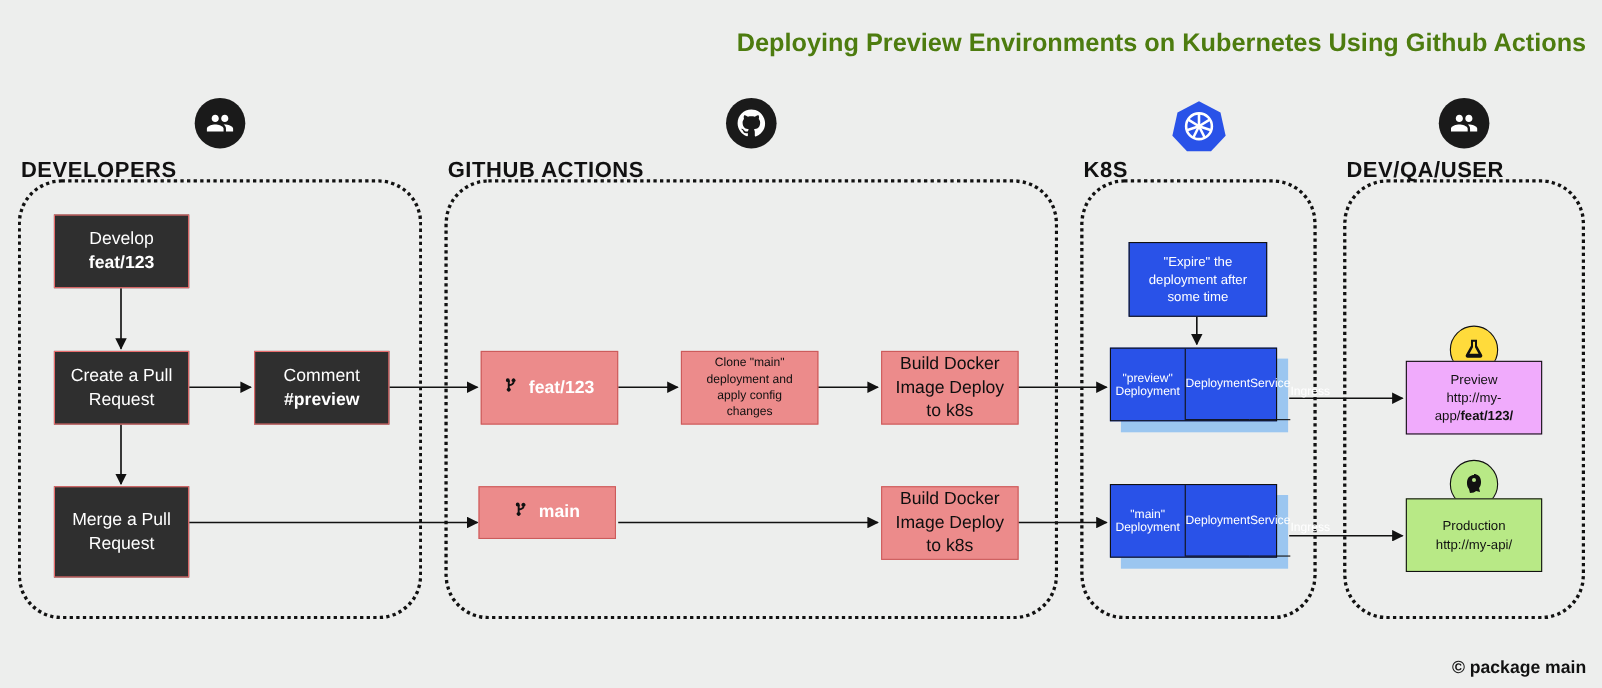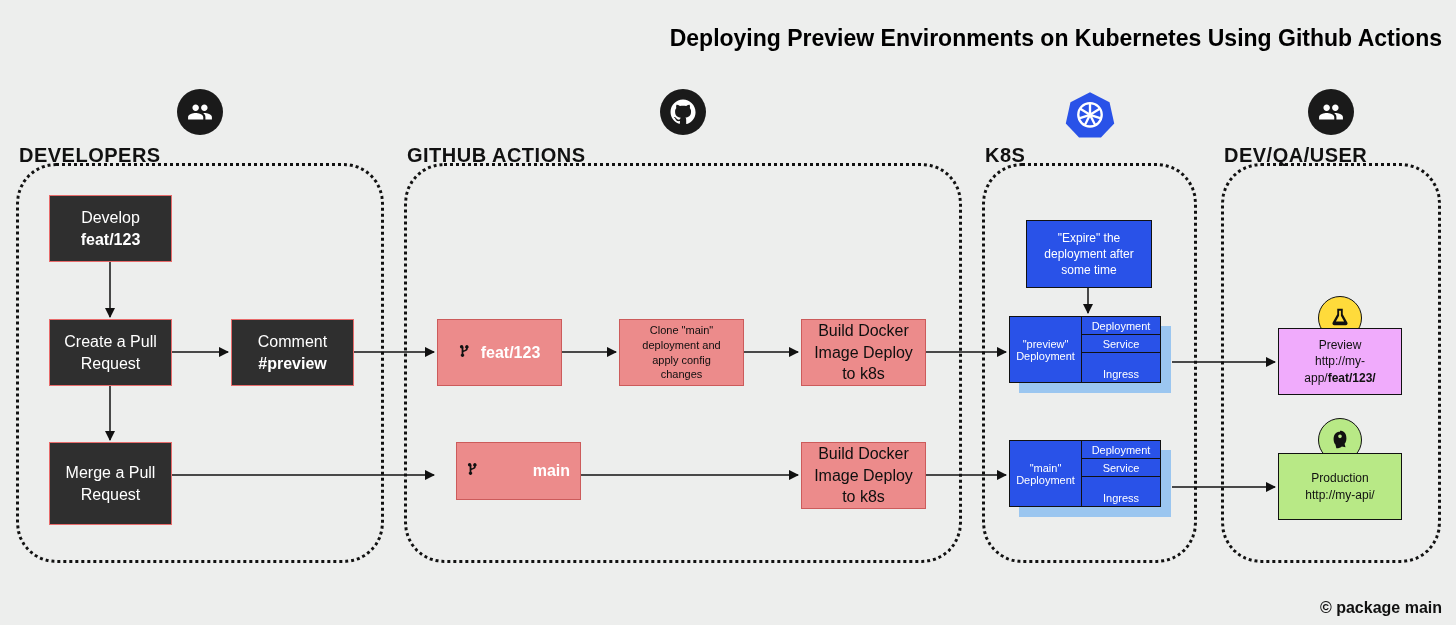--- a/index.html
+++ b/index.html
@@ -10,21 +10,21 @@
     height: 625px;
     position: relative;
     overflow: hidden;
   }
   .title {
     position: absolute;
     top: 25px;
     right: 14px;
     font-size: 23px;
     font-weight: 700;
-    color: #000000;
+    color: #4d7c0f;
   }
   .copyright {
     position: absolute;
     bottom: 8px;
     right: 14px;
     font-size: 16px;
     font-weight: 700;
     color: #111;
   }
   .group {
@@ -72,21 +72,21 @@
   .node-pink { background: #ec8b8b; color: #0f0f0f; border: 1.5px solid #cc5b5b; }
   .node-pink-strong { background: #ec8b8b; color: #fff; font-weight: 700; border:1.5px solid #cc5b5b; }
   .node-blue { background: #2952e8; color: #fff; border:1.5px solid #111; font-size:12px; }
   .node-yellow { background: #f0abfc; color: #111; border:1.5px solid #111; font-size:12px; }
   .node-green { background: #b8e986; color: #111; border:1.5px solid #111; font-size:12px; }
 
   .k8s-stack { position: absolute; }
   .k8s-shadow { position:absolute; left:10px; top:10px; right:-10px; bottom:-10px; background:#9bc6f0; }
   .k8s-main { position:relative; background:#2952e8; border:1.5px solid #111; display:flex; height:67px; }
   .k8s-left { width:72px; display:flex; align-items:center; justify-content:center; color:#fff; font-size:11px; text-align:center; border-right:1.5px solid #111; padding:4px;}
-  .k8s-right { flex:1; display:flex; flex-direction:column;}
+  .k8s-right { flex:1; display:flex; flex-direction:row;}
   .k8s-cell { flex:1; display:flex; align-items:center; justify-content:center; color:#fff; font-size:11px; border-bottom:1.5px solid #111;}
   .k8s-cell:last-child { border-bottom:none;margin-top:12px;}
 
   svg.arrows { position:absolute; top:0; left:0; width:1456px; height:625px; pointer-events:none; }
 
   .env-badge {
     position:absolute;
     width:44px; height:44px;
     border-radius:50%;
     background:#fff;
@@ -179,21 +179,21 @@
       </svg></span>
   <span>feat/123</span>
 </div>
 <div class="node node-pink" style="left:619px; top:319px; width:125px; height:67px; font-size:11px;">
   <span>Clone "main" deployment and apply config changes</span>
 </div>
 <div class="node node-pink" style="left:801px; top:319px; width:125px; height:67px;">
   <span>Build Docker Image Deploy to k8s</span>
 </div>
 
-<div class="node node-pink-strong" style="left:456px; top:442px; width:125px; height:58px;justify-content:space-between;">
+<div class="node node-pink-strong" style="left:435px; top:442px; width:125px; height:48px;">
   <span class="branch-icon"><svg viewBox="0 0 16 16">
         <path d="M5 3a2 2 0 1 0-2 2v6a2 2 0 1 0 2 0V9c1 0 2-.5 3-1 1.5-.75 2-2 2-3a2 2 0 1 0-2 0c0 .5-.3 1.1-1 1.5C6.3 7 5.5 7 5 7V5a2 2 0 0 0 0-2z"></path>
       </svg></span>
   <span>main</span>
 </div>
 <div class="node node-pink" style="left:801px; top:442px; width:125px; height:67px;">
   <span>Build Docker Image Deploy to k8s</span>
 </div>
 
 <div class="group" style="left:982px; top:163px; width:215px; height:400px;">

